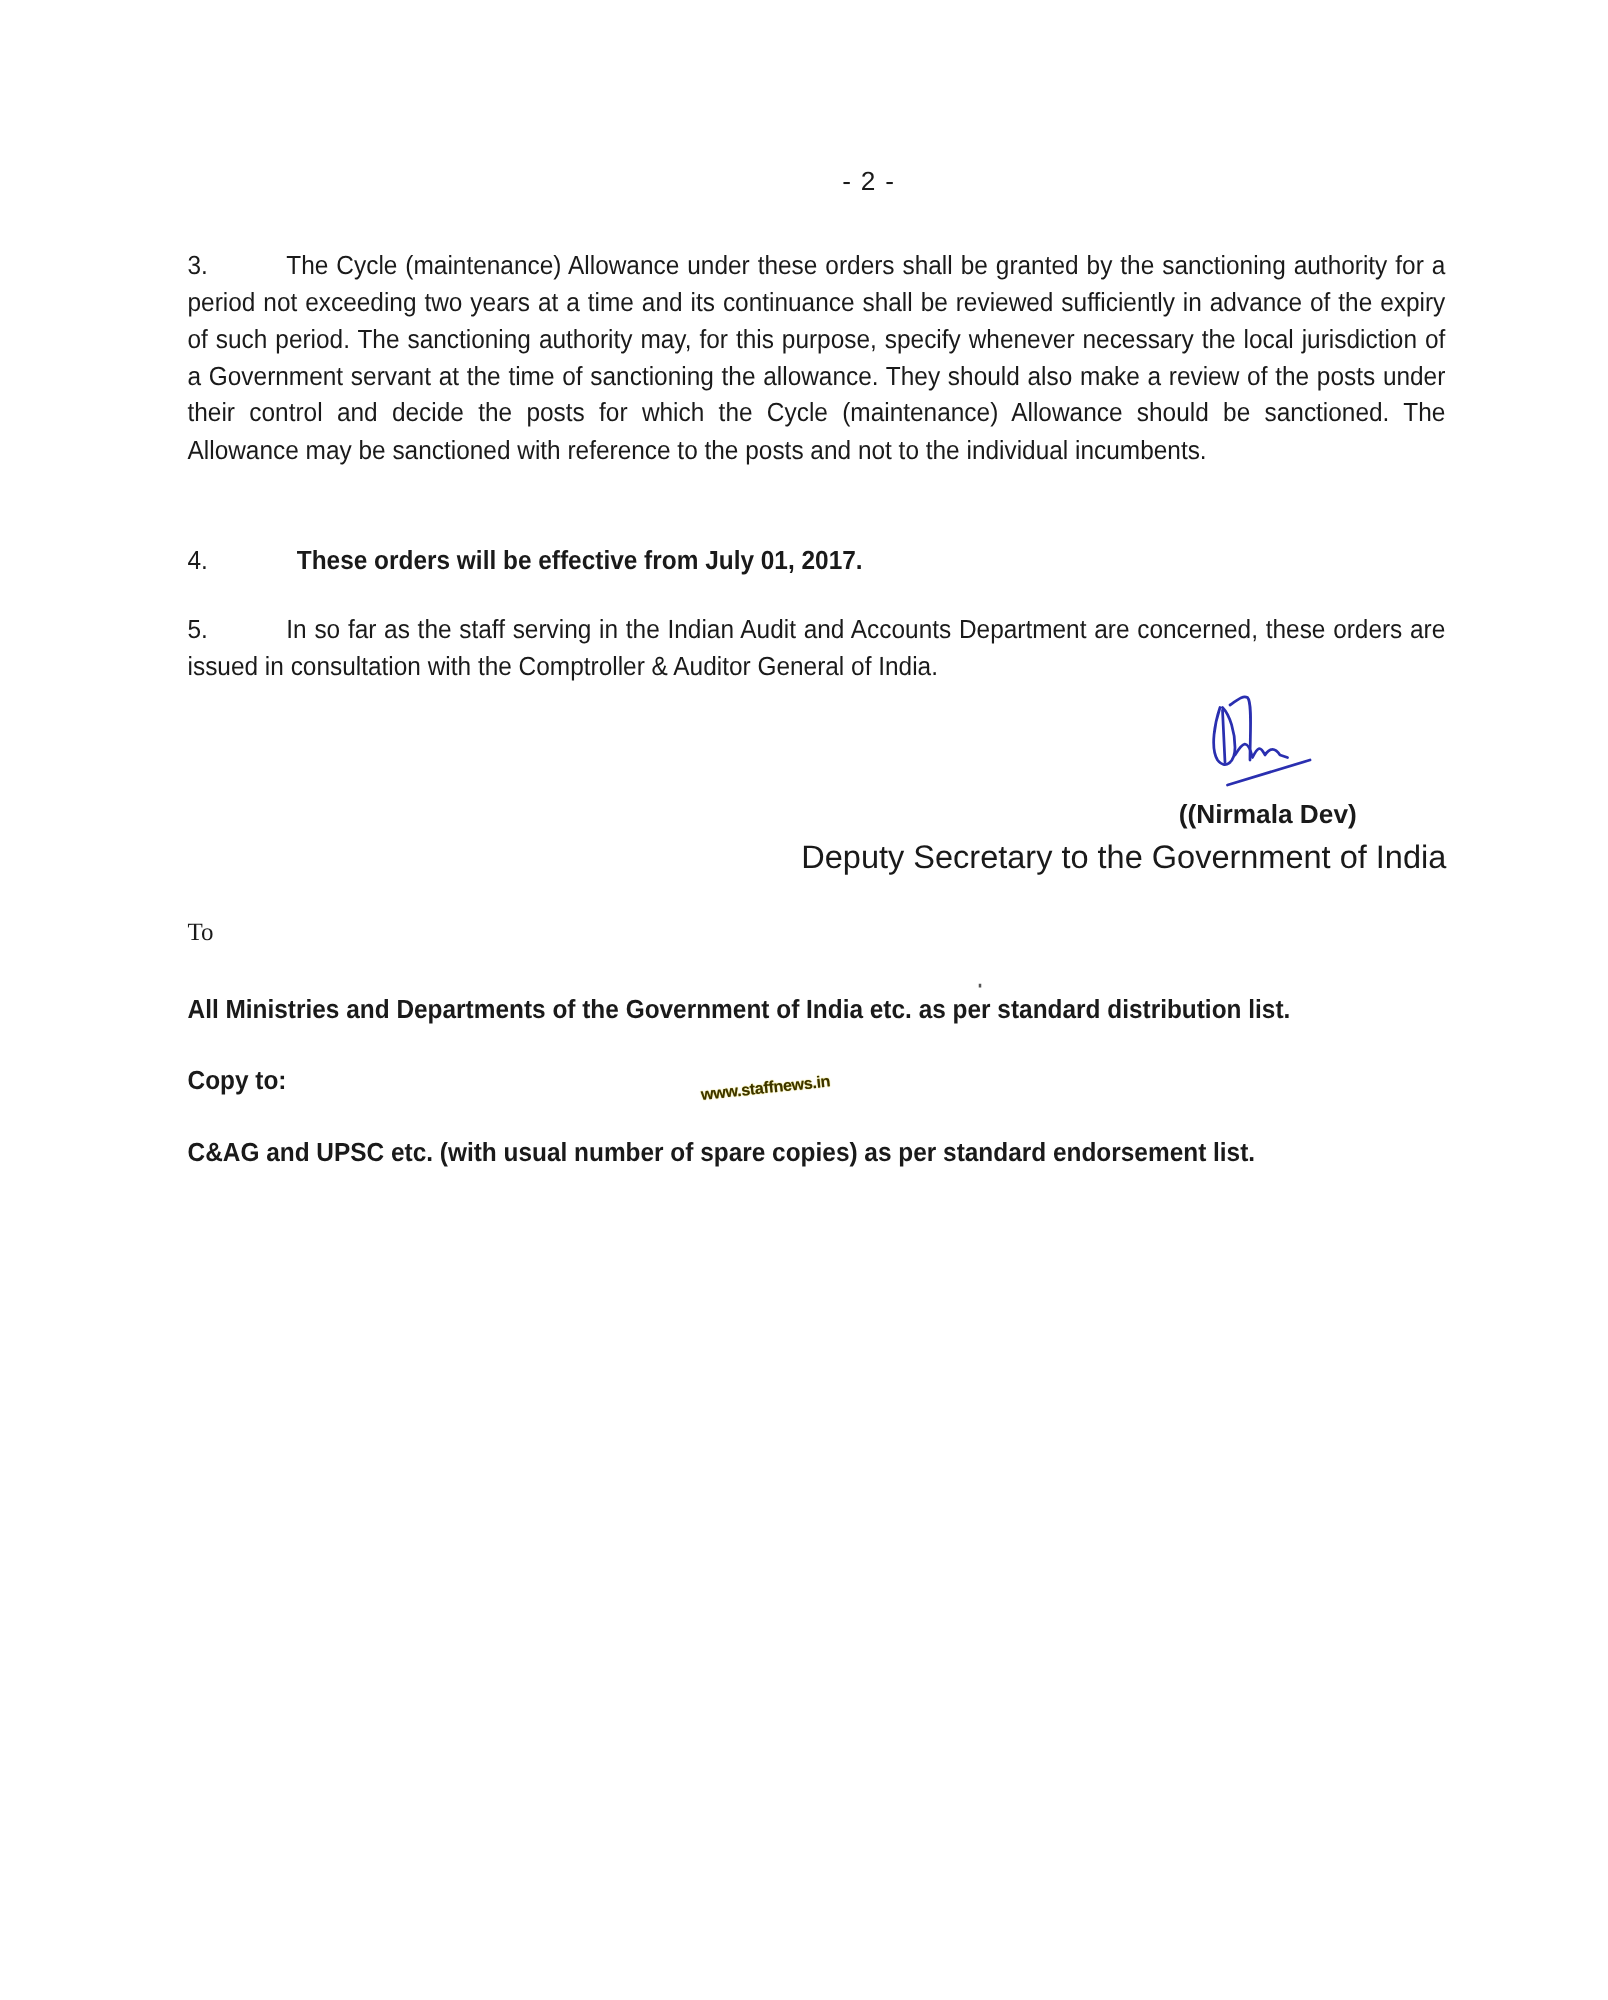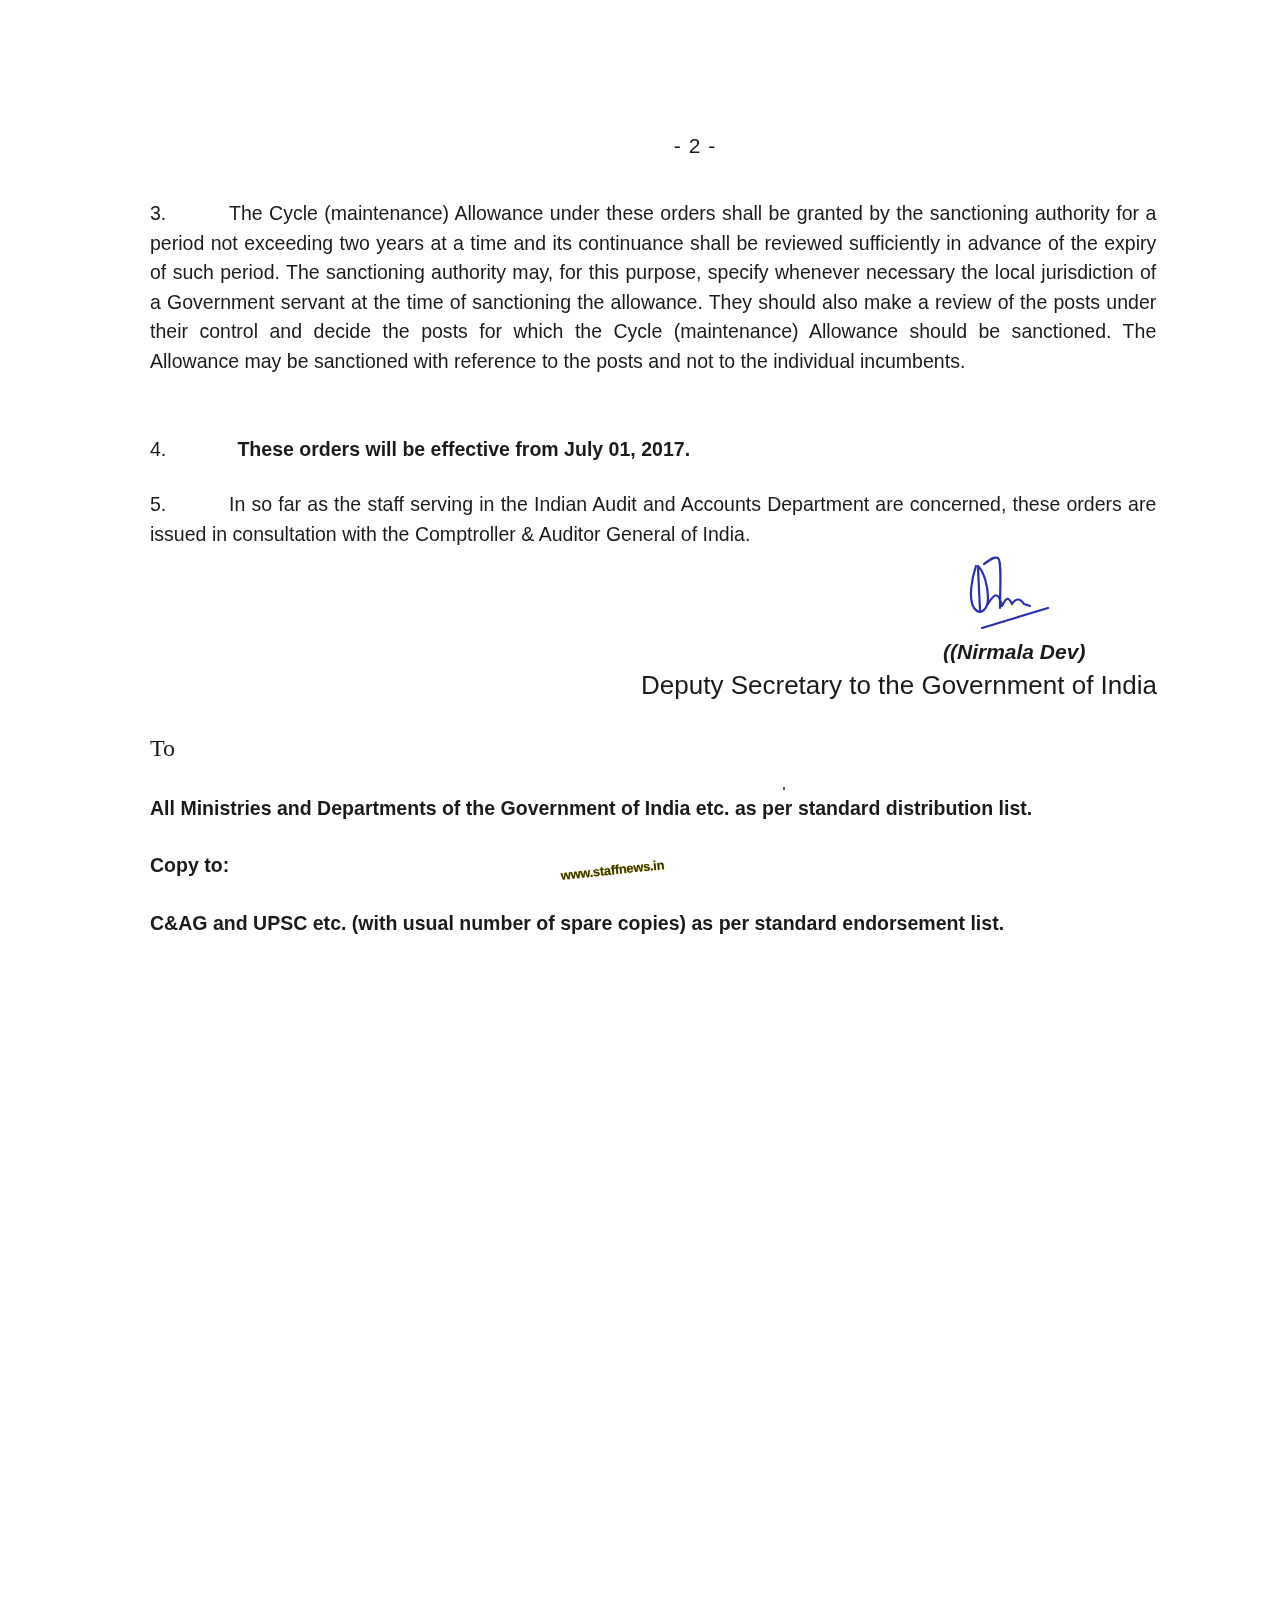--- a/index.html
+++ b/index.html
@@ -9,23 +9,23 @@
   }
   .page-num { position: absolute; left: 0; width: 1390px; top: 134px; text-align: center; font-size: 21px; letter-spacing: 1px; }
   .para { position: absolute; left: 150px; width: 1006px; font-size: 21px; line-height: 29.5px; text-align: justify; transform: scaleX(0.93); transform-origin: left top; width: 1082px; }
   .para .num { display: inline-block; width: 85px; }
   .p3 { top: 198px; }
   .p4 { top: 434px; font-size: 21px; }
   .p4 .num { width: 94px; }
   .p4 .bold { font-weight: bold; }
   .p5 { top: 489px; }
   .signature { position: absolute; left: 964px; top: 548px; width: 92px; height: 86px; }
-  .sig-name { position: absolute; left: 943px; top: 640px; font-size: 21px; font-weight: bold; font-style: italic; }
+  .sig-name { position: absolute; left: 943px; top: 640px; font-size: 21px; font-weight: bold; }
   .sig-title { position: absolute; right: 129px; top: 670px; font-size: 26px; }
-  .to { position: absolute; left: 150px; top: 735px; font-family: "Liberation Serif", serif; font-size: 24px; text-align: right; }
+  .to { position: absolute; left: 150px; top: 735px; font-family: "Liberation Serif", serif; font-size: 20px; text-align: right; }
   .line-bold { position: absolute; left: 150px; font-size: 21px; font-weight: bold; transform: scaleX(0.93); transform-origin: left top; white-space: nowrap; }
   .l-all { top: 796px; }
   .l-copy { top: 853px; }
   .l-cag { top: 911px; }
   .watermark { position: absolute; left: 560px; top: 868px; font-size: 13px; font-weight: bold; color: #3a3200; transform: rotate(-6deg); transform-origin: left top; letter-spacing: -0.3px; text-shadow: 0 0 1px #c8b800; }
   .speck { position: absolute; left: 783px; top: 787px; width: 2px; height: 3px; background: #555; }
 </style>
 </head>
 <body>
 

